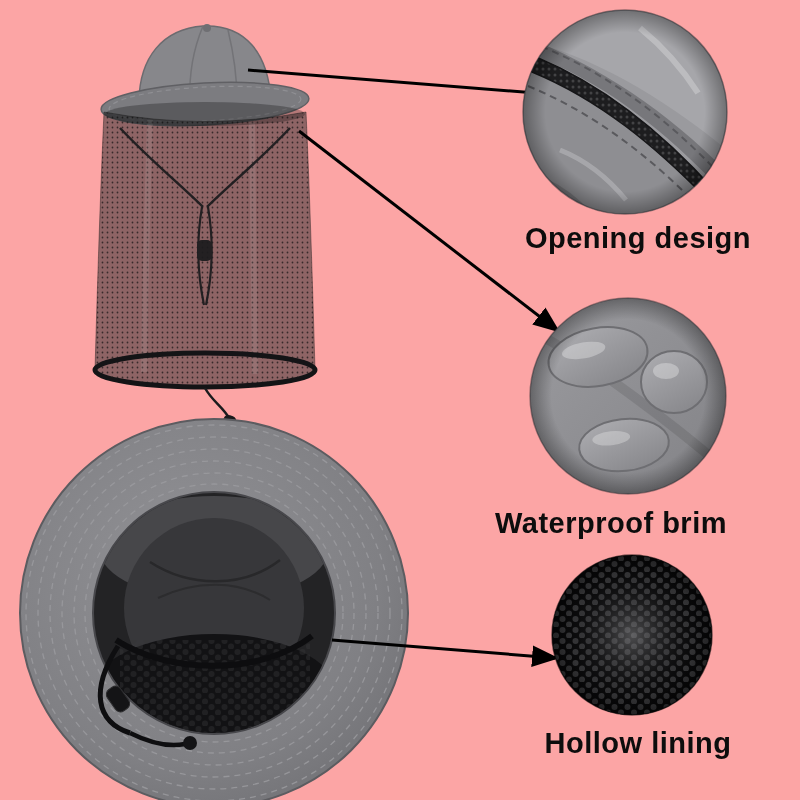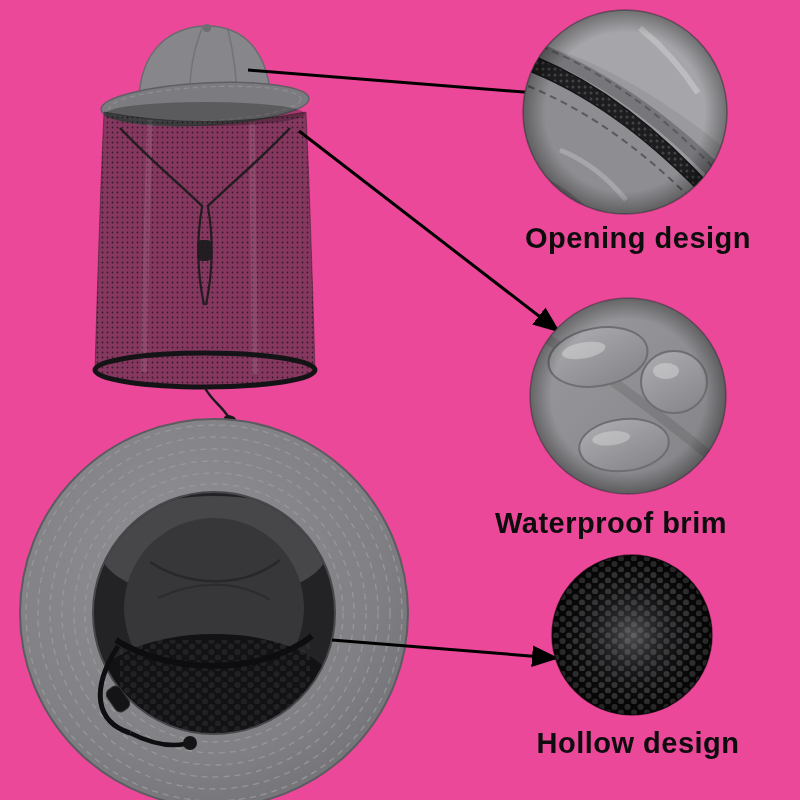--- a/index.html
+++ b/index.html
@@ -4,21 +4,21 @@
 <style>
   html, body {
     margin: 0;
     padding: 0;
     background: #ffffff;
   }
   .canvas {
     position: relative;
     width: 800px;
     height: 800px;
-    background: #ec4899;
+    background: #fca5a5;
     overflow: hidden;
     font-family: "Liberation Sans", sans-serif;
   }
   .scene {
     position: absolute;
     left: 0;
     top: 0;
   }
   .feature-label {
     position: absolute;
@@ -218,14 +218,14 @@
       </g>
       <circle cx="632" cy="635" r="80" fill="url(#vig)"></circle>
       <circle cx="632" cy="635" r="80" fill="none" stroke="rgba(0,0,0,0.55)" stroke-width="1.5"></circle>
     </g>
   </svg>
 
   <div class="feature-label label-opening">Opening design</div>
 
   <div class="feature-label label-waterproof">Waterproof brim</div>
 
-  <div class="feature-label label-hollow">Hollow design</div>
+  <div class="feature-label label-hollow">Hollow lining</div>
 </div>
 
 </body></html>

